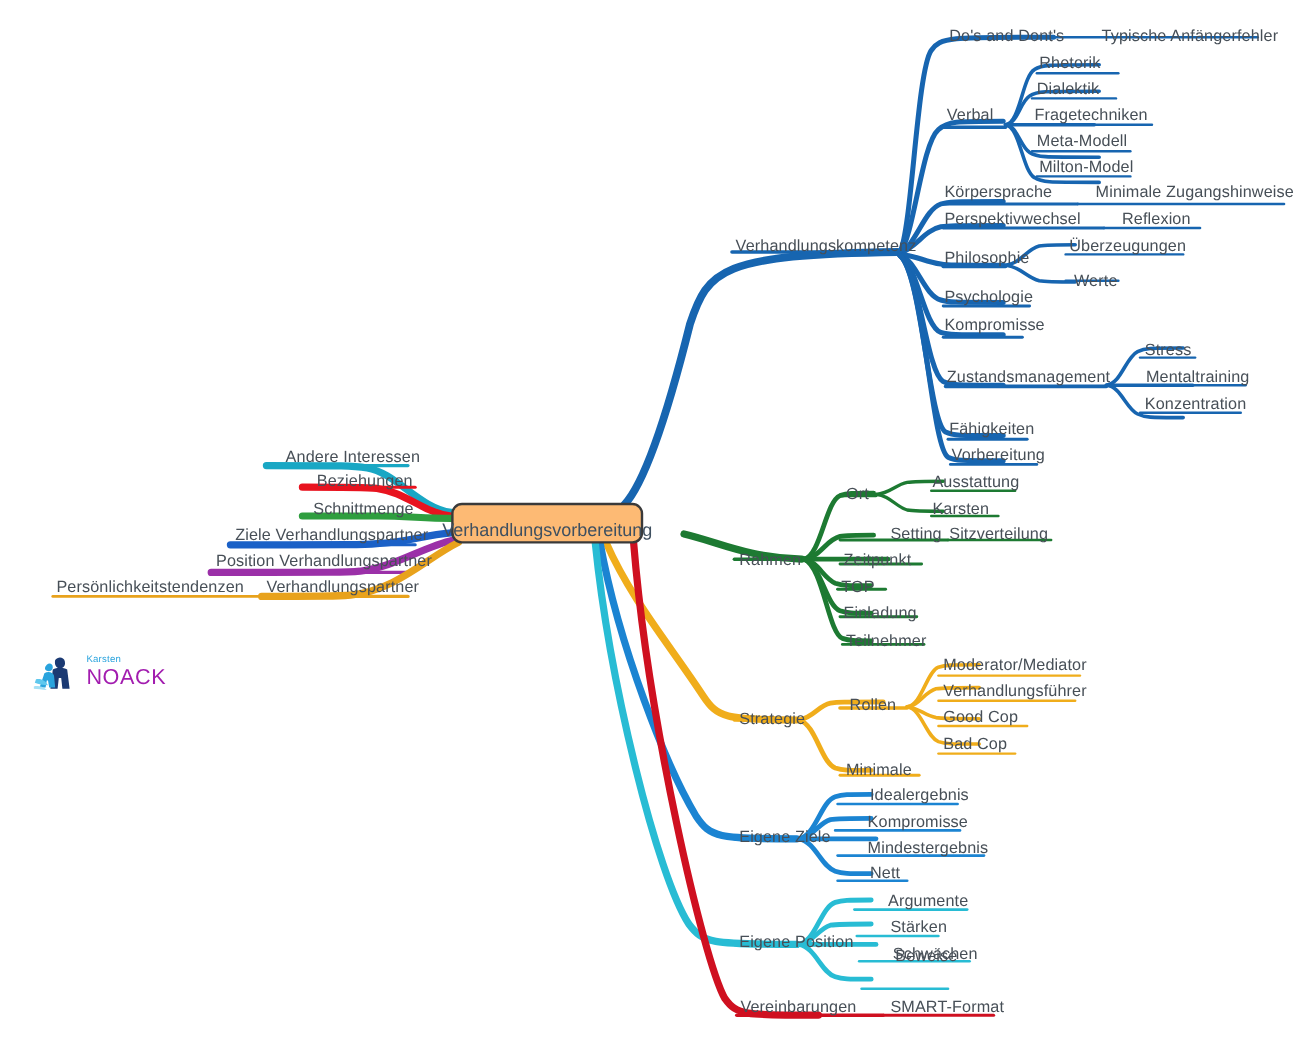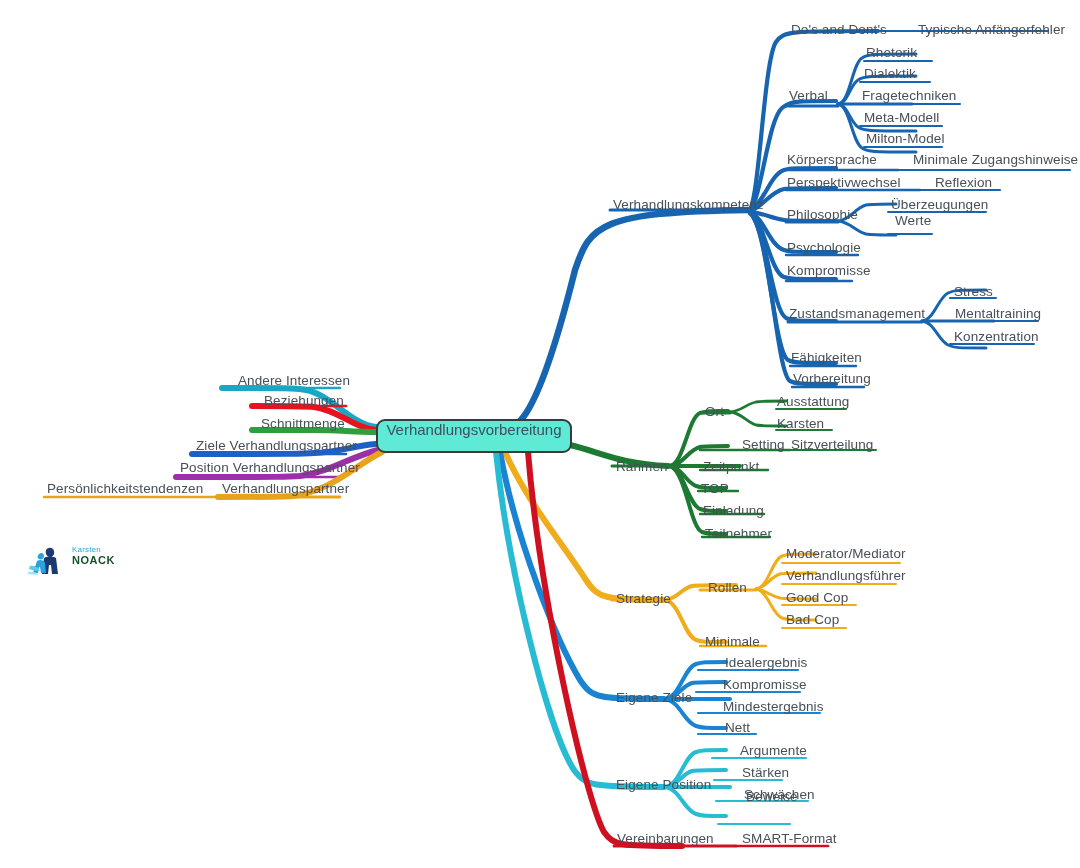--- a/index.html
+++ b/index.html
@@ -34,28 +34,28 @@
     color: #474f57;
     font-size: 13.5px;
     line-height: 15px;
     white-space: nowrap;
     letter-spacing: 0.1px;
   }
   #root-node {
     position: absolute;
     left: 376px;
     top: 419px;
-    width: 196px;
+    width: 160px;
     height: 34px;
     border: 2.5px solid #3a3a3a;
     border-radius: 9px;
-    background: #5eead4;
+    background: #fdba74;
     box-sizing: border-box;
     display: flex;
-    align-items: flex-start;
+    align-items: flex-end;
     justify-content: center;
   }
   #root-label {
     font-size: 15px;
     color: #3f5060;
     white-space: nowrap;
   }
   
   #logo {
     position: absolute;
@@ -71,23 +71,23 @@
     line-height: 1;
   }
   #logo-karsten {
     font-size: 8px;
     color: #29a3dd;
     letter-spacing: 0.2px;
     display: block;
     margin-bottom: 1px;
   }
   #logo-noack {
-    font-size: 11px;
-    font-weight: bold;
-    color: #14532d;
+    font-size: 18px;
+    font-weight: normal;
+    color: #a21caf;
     letter-spacing: 0.5px;
     display: block;
   }
 </style>
 </head>
 <body>
 
 <div id="canvas">
 
   <svg id="map" viewBox="0 0 1080 868">
@@ -255,21 +255,21 @@
   <div class="node-label" style="left:866px; top:131px;">Milton-Model</div>
 
   <div class="node-label" style="left:787px; top:152px;">Körpersprache</div>
   <div class="node-label" style="left:913px; top:152px;">Minimale Zugangshinweise</div>
 
   <div class="node-label" style="left:787px; top:175px;">Perspektivwechsel</div>
   <div class="node-label" style="left:935px; top:175px;">Reflexion</div>
 
   <div class="node-label" style="left:787px; top:207px;">Philosophie</div>
   <div class="node-label" style="left:891px; top:197px;">Überzeugungen</div>
-  <div class="node-label" style="left:895px; top:213px;">Werte</div>
+  <div class="node-label" style="left:895px; top:226px;">Werte</div>
 
   <div class="node-label" style="left:787px; top:240px;">Psychologie</div>
   <div class="node-label" style="left:787px; top:263px;">Kompromisse</div>
 
   <div class="node-label" style="left:789px; top:306px;">Zustandsmanagement</div>
   <div class="node-label" style="left:954px; top:284px;">Stress</div>
   <div class="node-label" style="left:955px; top:306px;">Mentaltraining</div>
   <div class="node-label" style="left:954px; top:329px;">Konzentration</div>
 
   <div class="node-label" style="left:791px; top:350px;">Fähigkeiten</div>

